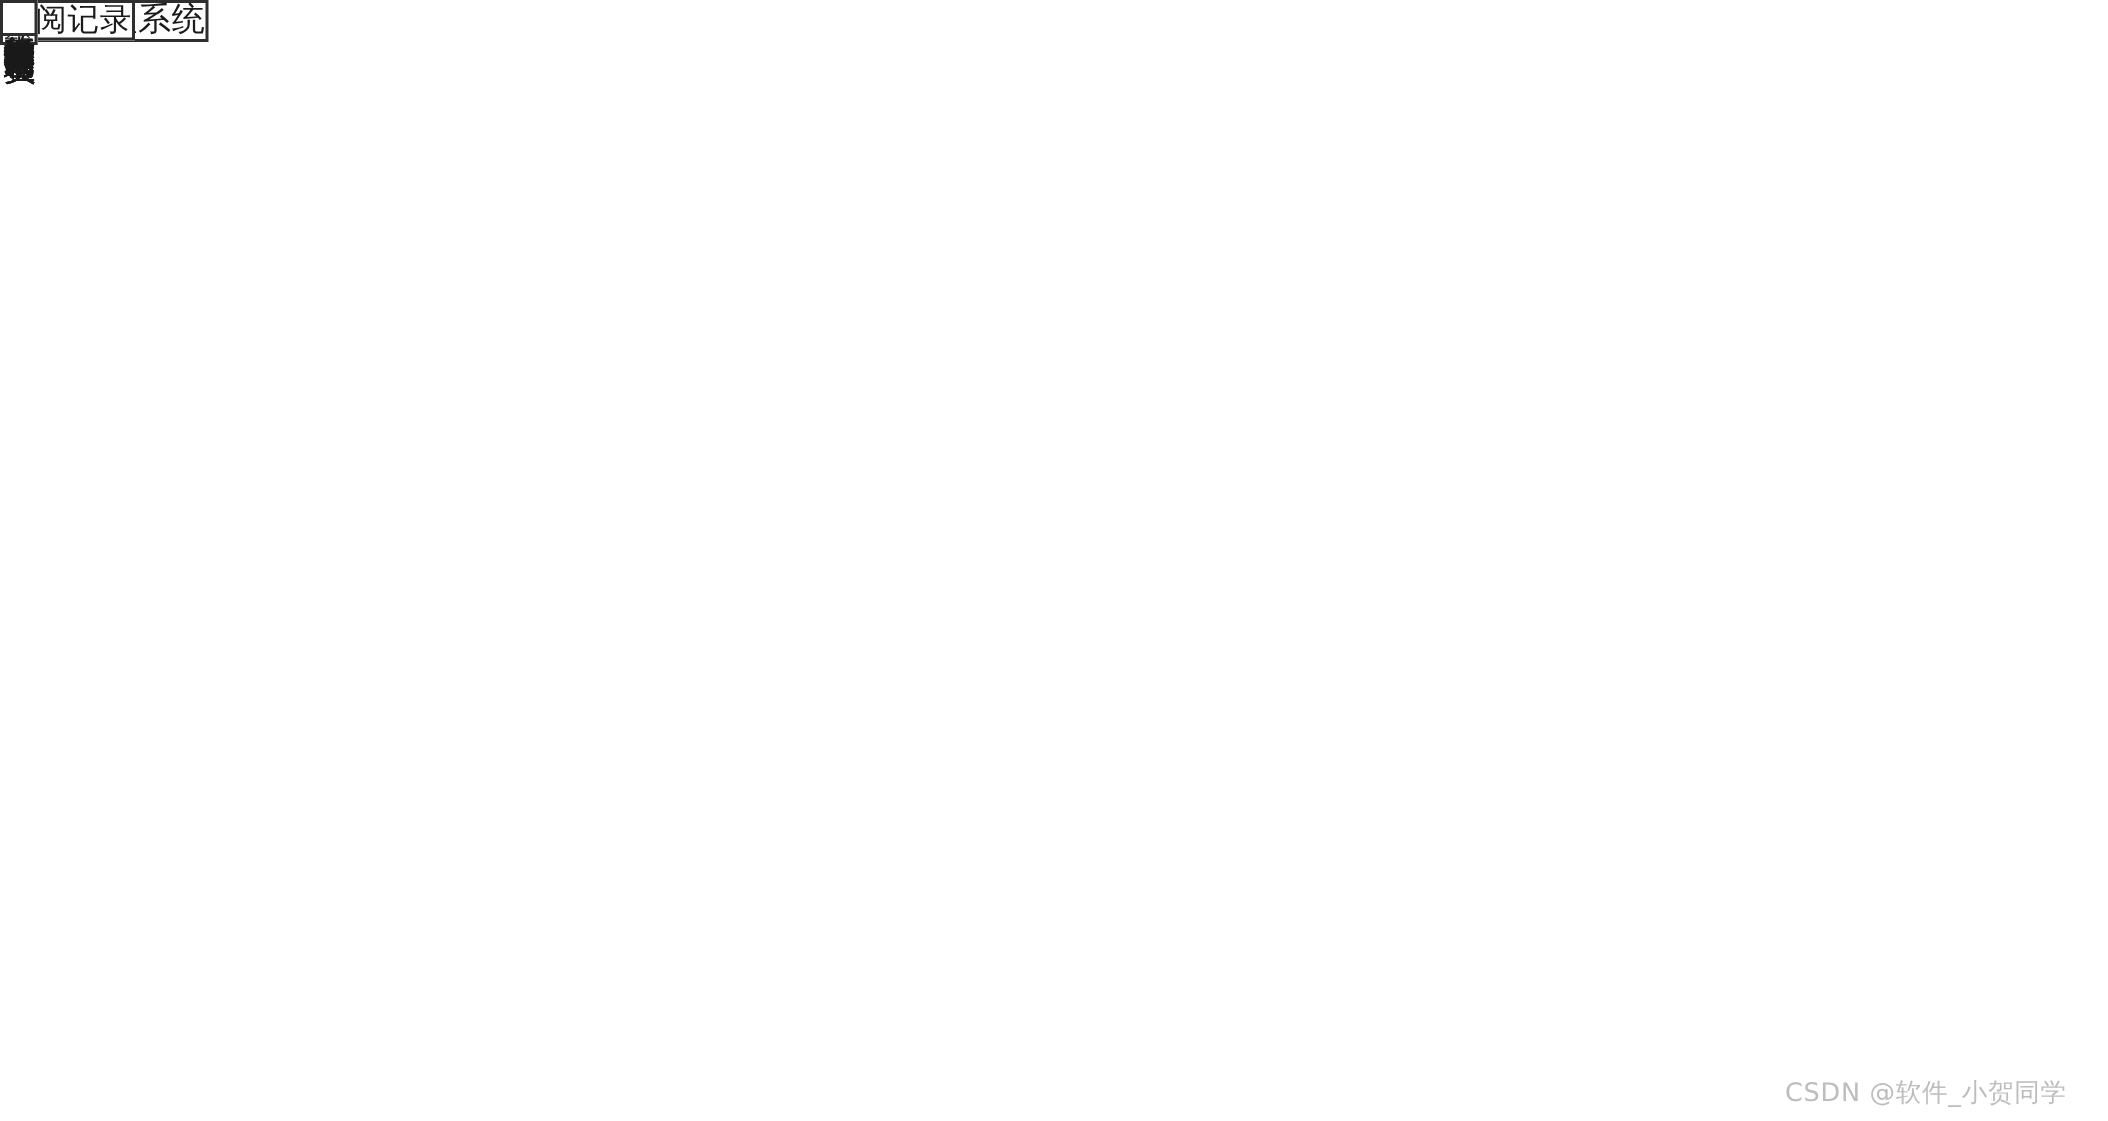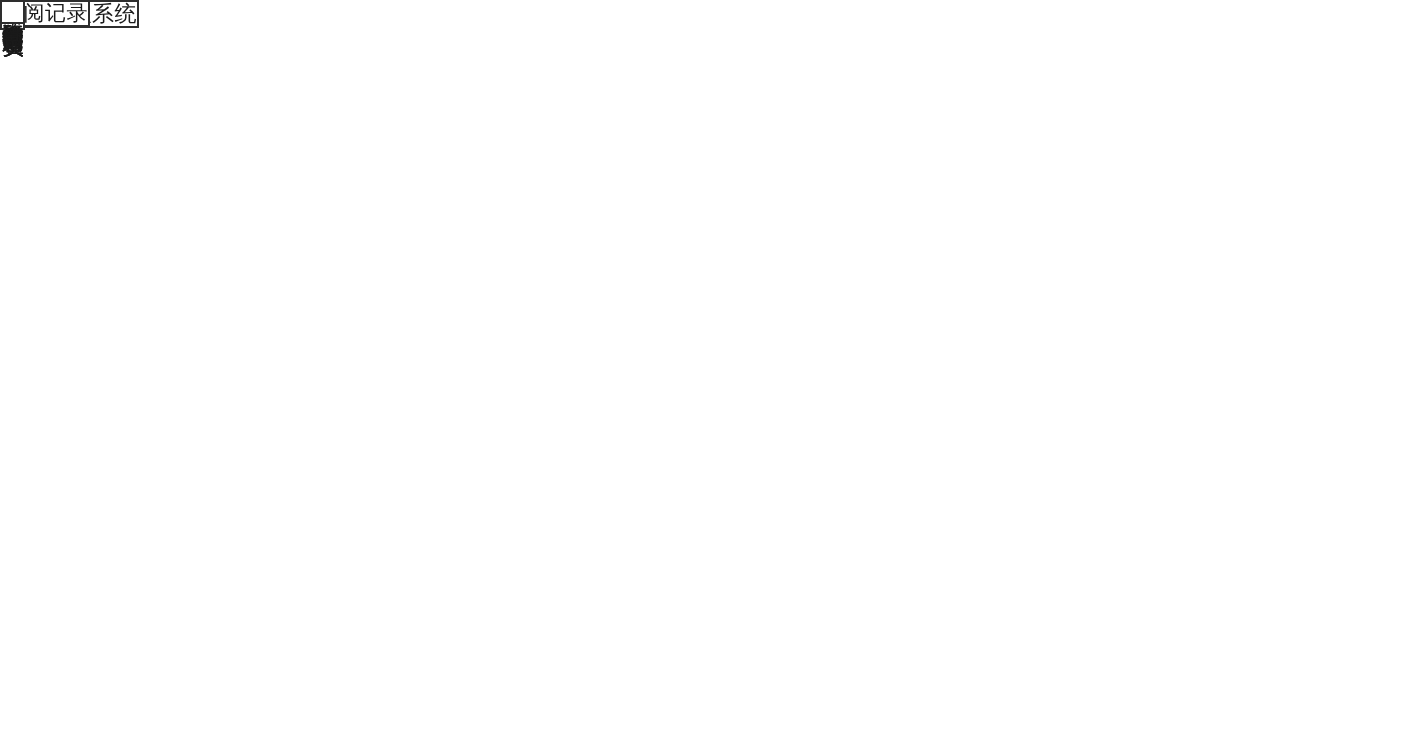--- a/index.html
+++ b/index.html
@@ -144,14 +144,15 @@
   <div class="node vert">
     <span class="label">确认归还（管理员）</span>
   </div>
   <div class="node vert">
     <span class="label">新增借阅记录</span>
   </div>
   <div class="node vert">
     <span class="label">查询借阅记录</span>
   </div>
 
+  <div class="watermark" style="left: 1190px; top: 717px;">CSDN @软件_小贺同学</div>
 
 </div>
 
 </body></html>

